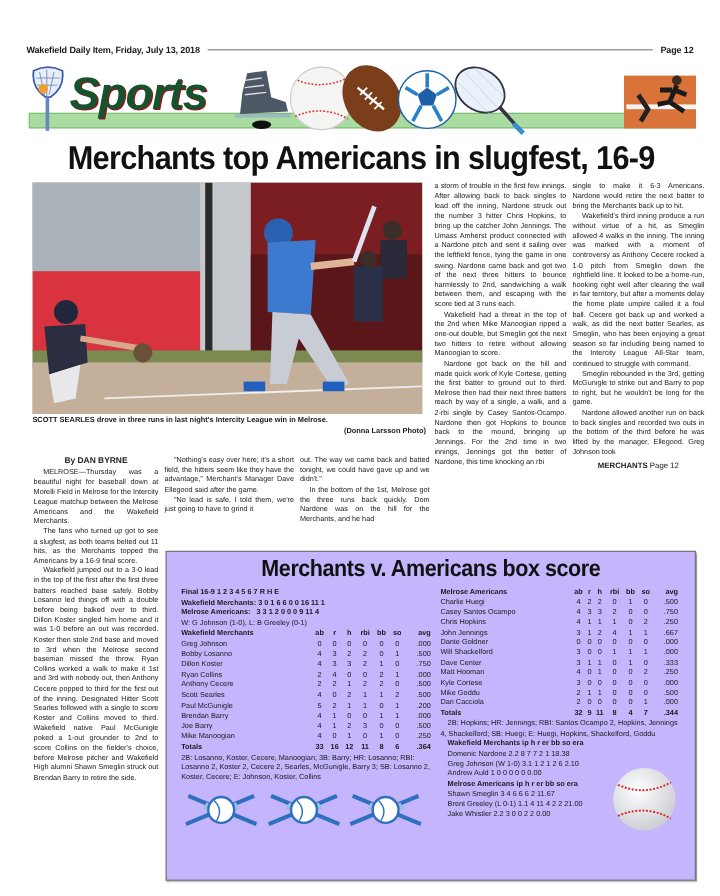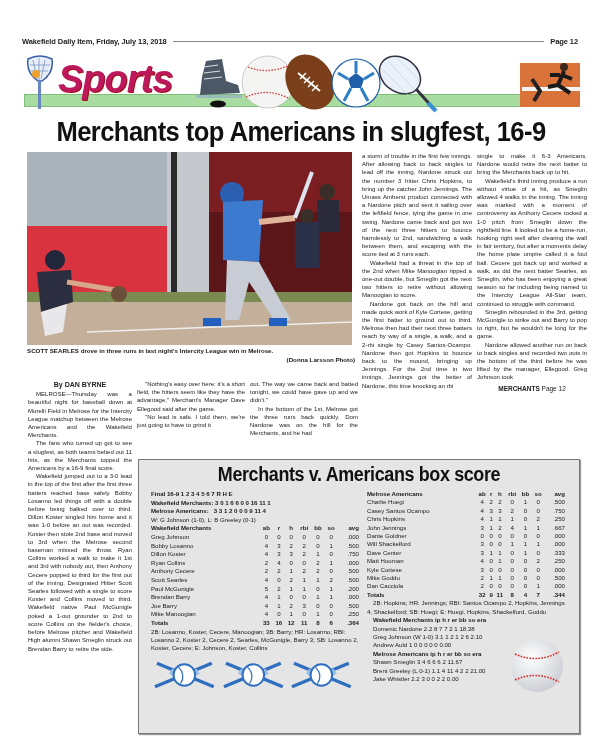--- a/index.html
+++ b/index.html
@@ -4,36 +4,36 @@
 <style>
   * { box-sizing: border-box; margin: 0; padding: 0; }
   html, body { width: 600px; height: 747px; background: #ffffff; overflow: hidden; }
   body { position: relative; font-family: "Liberation Sans", sans-serif; color: #1a1a1a; }
 
   .folio { position: absolute; top: 37px; left: 22px; width: 556px; height: 10px; display: flex; align-items: flex-start; font-size: 7.5px; font-weight: bold; letter-spacing: -0.1px; }
   .folio .rule { flex: 1; border-bottom: 0.6px solid #888; margin: 0 6px; height: 5px; }
 
   .banner { position: absolute; top: 53px; left: 22px; width: 558px; height: 60px; }
   .banner .green-bar { position: absolute; left: 2px; right: 0; top: 41px; height: 13px; background: #a9dca1; border: 0.6px solid #7fbf78; }
-  .banner .sports-word { position: absolute; left: 36px; top: 5px; font-size: 38px; font-weight: bold; font-style: italic; color: #be185d; letter-spacing: -1px; text-shadow: 1px 1px 0 #a01018; }
+  .banner .sports-word { position: absolute; left: 36px; top: 5px; font-size: 38px; font-weight: bold; font-style: italic; color: #14532d; letter-spacing: -1px; text-shadow: 1px 1px 0 #a01018; }
   .banner svg { position: absolute; }
 
   .headline { position: absolute; top: 116px; left: 22px; width: 558px; font-size: 27.5px; font-weight: bold; letter-spacing: -0.6px; text-align: center; color: #111; transform: scaleX(0.93); transform-origin: center; white-space: nowrap; font-family: "Liberation Sans", sans-serif; }
 
   .photo { position: absolute; top: 152px; left: 27px; width: 325px; height: 193px; overflow: hidden; background: #b9b0a6; }
   .caption { position: absolute; top: 346px; left: 27px; width: 328px; font-size: 6.2px; font-weight: bold; line-height: 9px; }
   .caption .credit { text-align: right; }
 
   .col { position: absolute; font-size: 6.05px; line-height: 8.2px; text-align: justify; color: #222; }
   .col p { text-indent: 8px; }
   .col .byline { text-align: center; font-weight: bold; font-size: 7px; text-indent: 0; margin-bottom: 1px; }
   .jump { text-align: center; font-size: 6.5px; text-indent: 0 !important; margin-top: 3px; }
   .jump b { font-weight: bold; }
 
-  .boxscore { position: absolute; top: 459px; left: 138px; width: 442px; height: 275px; background: #e5e5e5; border: 1px solid #777; box-shadow: 1px 1px 1px #999; }
+  .boxscore { position: absolute; top: 459px; left: 138px; width: 442px; height: 275px; background: #c4b5fd; border: 1px solid #777; box-shadow: 1px 1px 1px #999; }
   .box-title { position: absolute; top: 3px; left: 0; width: 100%; text-align: center; font-size: 19.5px; font-weight: bold; letter-spacing: -0.4px; color: #111; transform: scaleX(0.92); }
   .bs-left { position: absolute; top: 30px; left: 12px; width: 208px; font-size: 6.1px; line-height: 8.6px; }
   .bs-right { position: absolute; top: 30px; left: 228px; width: 198px; font-size: 6.1px; line-height: 8.4px; }
   .bold { font-weight: bold; }
   table.stats { border-collapse: collapse; width: 100%; font-size: 6.1px; }
   table.stats td { padding: 0; height: 8.4px; white-space: nowrap; }
   table.stats td.n { text-align: center; }
   table.stats td.avg { text-align: right; }
   table.stats tr.hdr td, table.stats tr.tot td { font-weight: bold; }
   .notes { font-size: 6.1px; line-height: 8.4px; }

